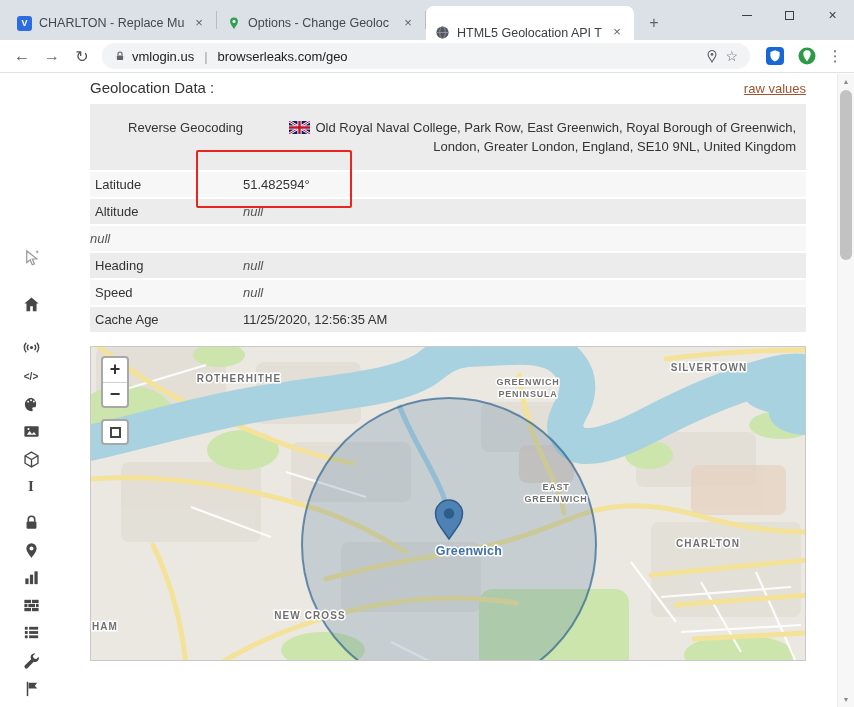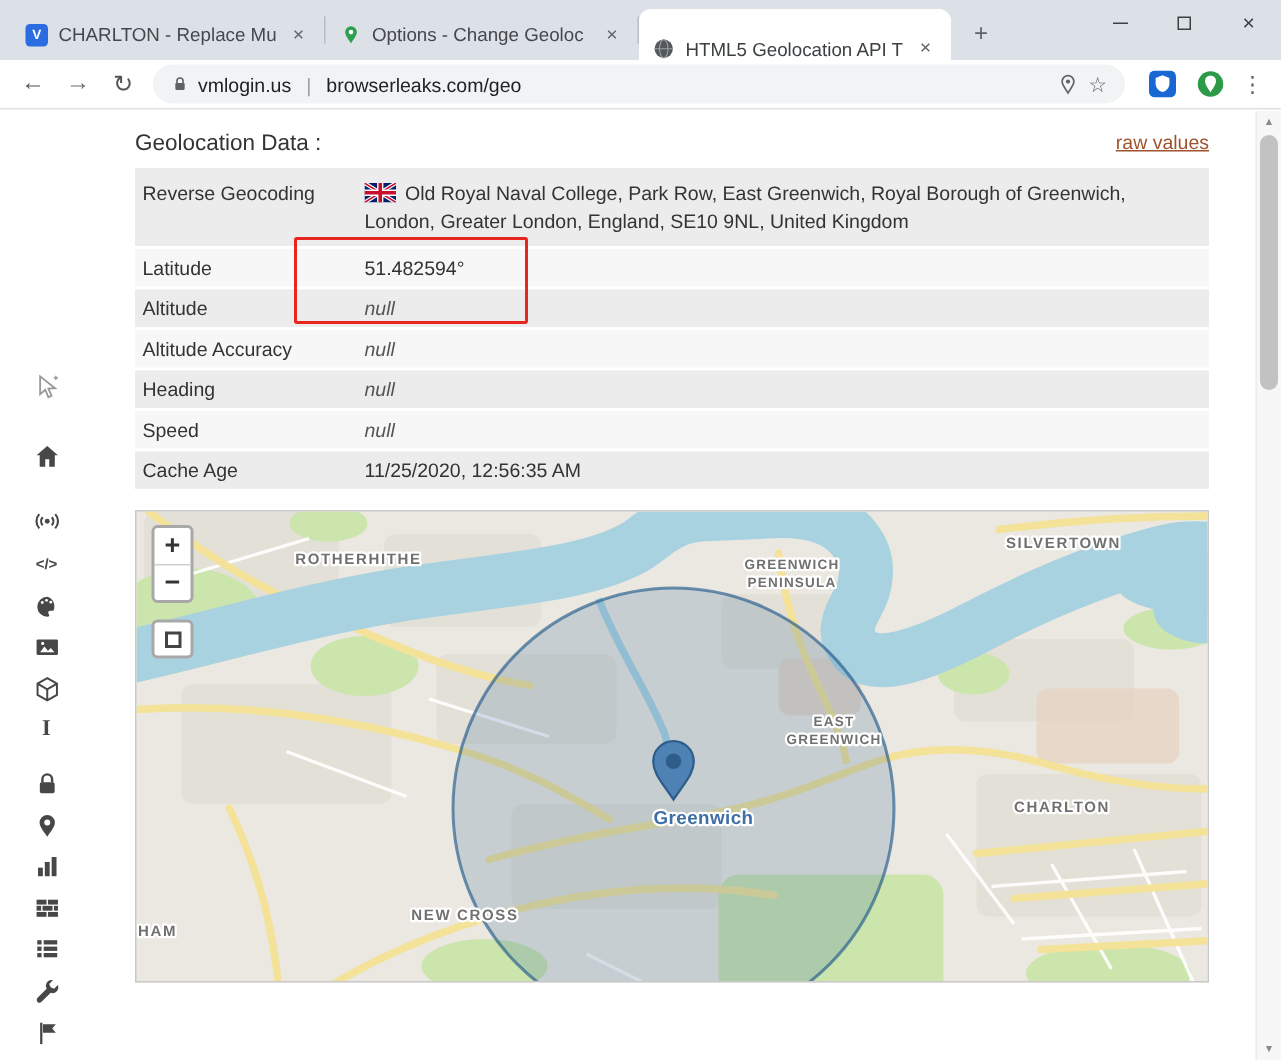--- a/index.html
+++ b/index.html
@@ -44,29 +44,29 @@
   .sidebar { width:62px; flex:none; padding-top:176px; display:flex; flex-direction:column; align-items:center; }
   .sicon { width:22px; height:20px; margin-bottom:8px; display:flex; align-items:center; justify-content:center; }
   .sicon svg { width:19px; height:19px; }
   .sicon .dk { fill:#474747; }
   .sicon .st { fill:none; stroke:#474747; }
   .mb-xl { margin-bottom:26px; } .mb-lg { margin-bottom:24px; } .mb-md { margin-bottom:16px; } .mb-sm { margin-bottom:9px; }
   .txt-ic { font-size:10px; font-weight:bold; color:#474747; }
   .serif-ic { font-family:"Liberation Serif", serif; font-size:15px; font-weight:bold; color:#474747; }
 
   .main { flex:1; padding-left:28px; position:relative; }
-  .page-head { width:716px; display:flex; justify-content:space-between; 
-               margin-top:14px; margin-bottom:8px; }
+  .page-head { width:716px; display:flex; justify-content:space-between; align-items:flex-end;
+               margin-top:6px; margin-bottom:8px; }
   .ph-title { font-size:15px; color:#333; }
   .raw-link { font-size:13px; color:#a0522d; text-decoration:underline; cursor:pointer; }
 
   .geo-table { width:716px; position:relative; font-size:13px; color:#333; }
   .trow { display:flex; border-bottom:2px solid #fff; }
   .trow.odd { background:#ececec; } .trow.even { background:#f7f7f7;align-items:center; }
-  .trow.tall { padding:7px 0; }
+  .trow.tall { padding:14px 0;text-align:right; }
   .trow.tall .tlabel, .trow.tall .tvalue { line-height:19px; }
   .tlabel { width:153px; flex:none; padding-left:5px; line-height:25px; }
   .tvalue { flex:1; padding-right:10px; line-height:25px; }
   .tvalue.nullv { font-style:italic; color:#555; }
   .ukflag { width:21px; height:13px; vertical-align:-2px; margin-right:6px; }
   .hl-box { position:absolute; left:106px; top:46px; width:156px; height:58px;
             border:2px solid #e8251f; border-radius:2px; z-index:3; pointer-events:none; }
 
   
   .map { width:716px; height:315px; margin-top:12px; position:relative; border:1px solid #c9c9c9;
@@ -302,21 +302,20 @@
       </div>
       <div class="trow even">
         <div class="tlabel">Latitude</div>
         <div class="tvalue">51.482594°</div>
       </div>
       <div class="trow odd">
         <div class="tlabel">Altitude</div>
         <div class="tvalue nullv">null</div>
       </div>
       <div class="trow even">
-        <div class="tlabel">Altitude Accuracy</div>
         <div class="tvalue nullv">null</div>
       </div>
       <div class="trow odd">
         <div class="tlabel">Heading</div>
         <div class="tvalue nullv">null</div>
       </div>
       <div class="trow even">
         <div class="tlabel">Speed</div>
         <div class="tvalue nullv">null</div>
       </div>

